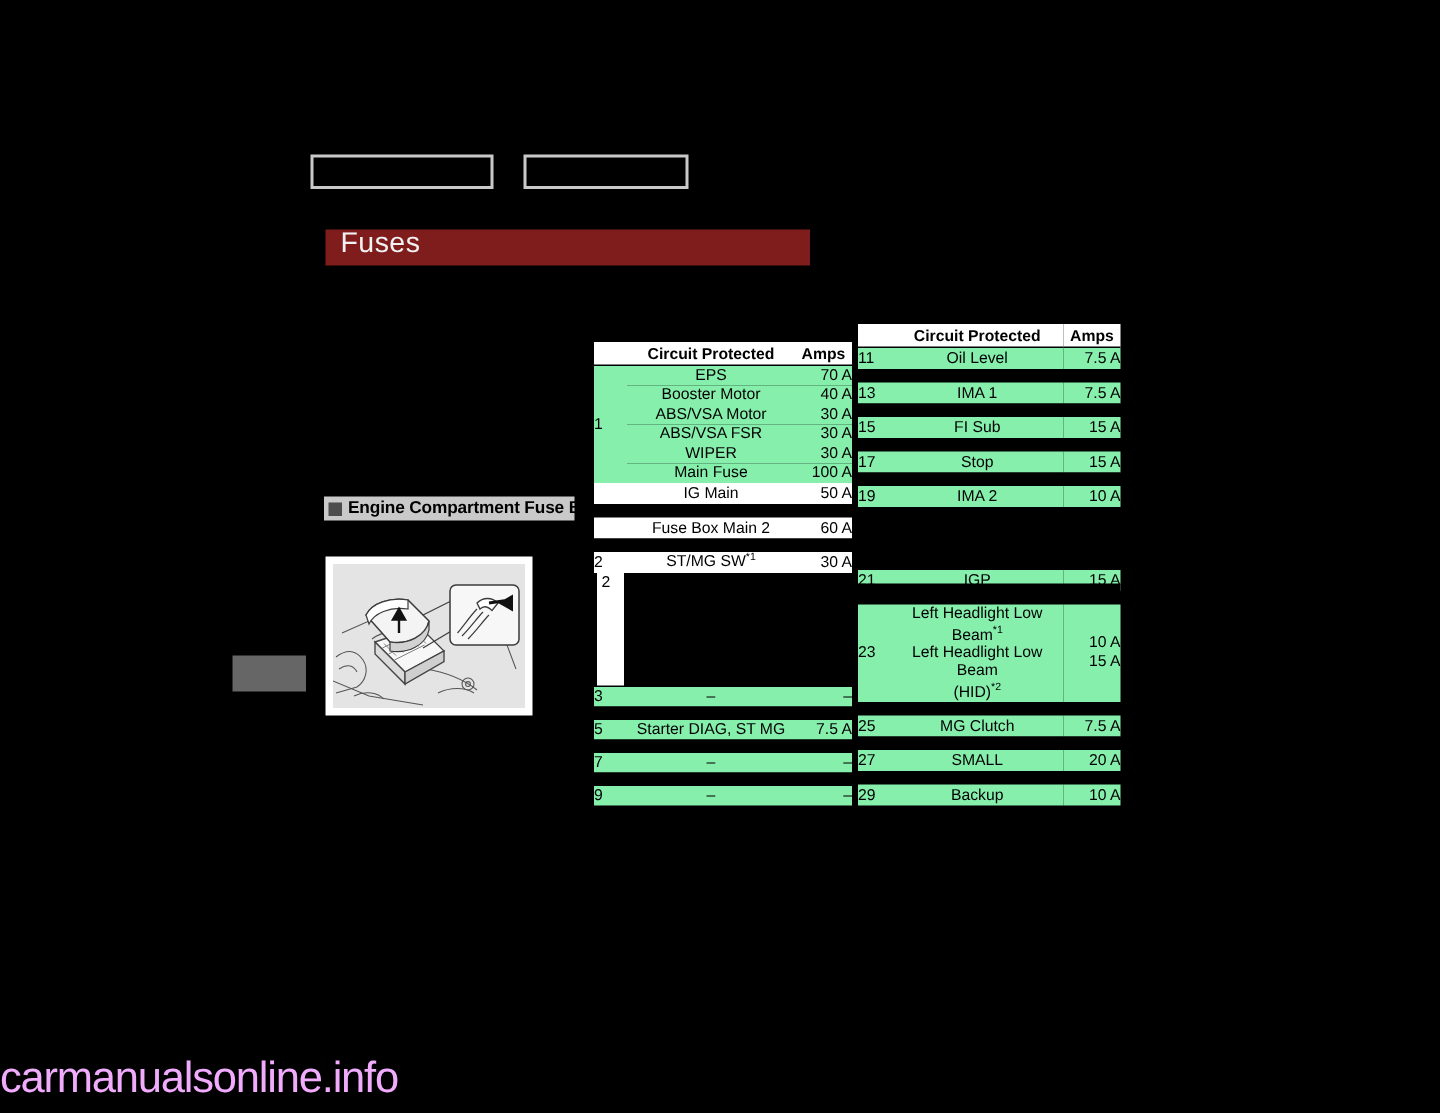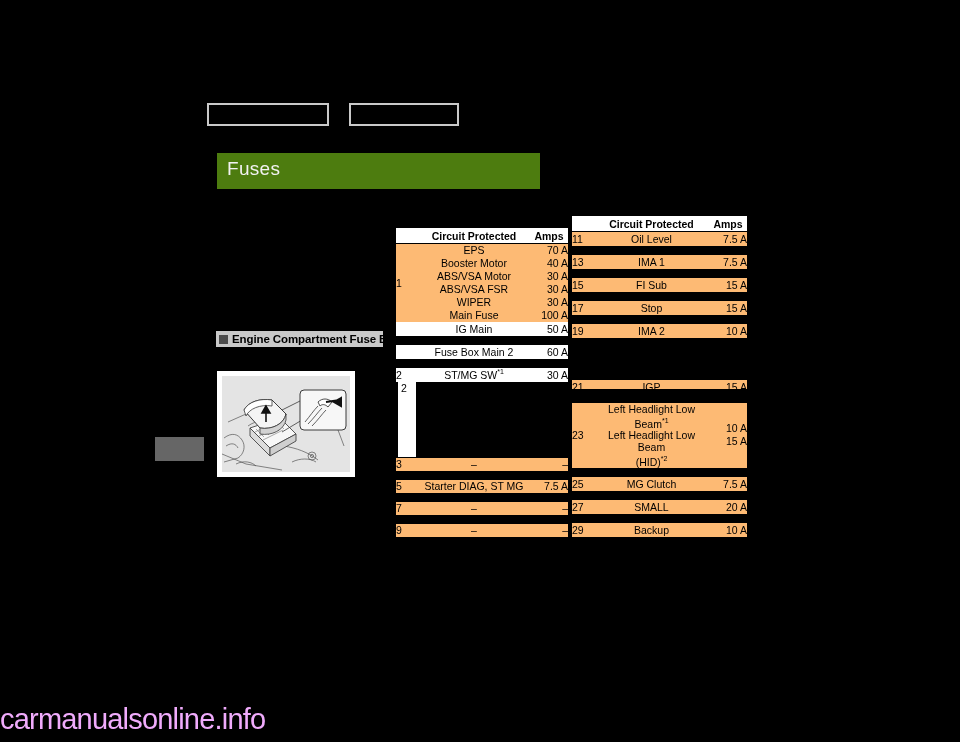--- a/index.html
+++ b/index.html
@@ -28,22 +28,22 @@
   }
   #top-box-left  { left: 207px; top: 103px; width: 122px; height: 23px; }
   #top-box-right { left: 349px; top: 103px; width: 110px; height: 23px; }
 
   
   #section-title-bar {
     position: absolute;
     left: 217px;
     top: 153px;
     width: 323px;
-    height: 36px;
-    background: #4d7c0f;
+    height: 24px;
+    background: #7f1d1d;
     display: flex;
     align-items: center;
   }
   #section-title-text {
     color: #f2f2f2;
     font-size: 19px;
     font-weight: 400;
     letter-spacing: .3px;
     padding: 0 0 6px 10px;
     line-height: 1;
@@ -134,21 +134,21 @@
     vertical-align: middle;
     font-size: 10.5px;
   }
   .c-amp {
     text-align: right;
     padding-right: 5px;
     vertical-align: middle;
     font-size: 10.5px;
   }
 
-  tr.shade td { background: #fdba74; }
+  tr.shade td { background: #86efac; }
   tr.plain td { background: #ffffff; }
   tr.gap-big td { background: #000000; height: 9px; }
 
   .sup { font-size: 7px; vertical-align: super; }
 
   
   #fuse-table-left { left: 396px; top: 228px; width: 172px; }
   
   #fuse-table-right { left: 572px; top: 216px; width: 175px; }
 

